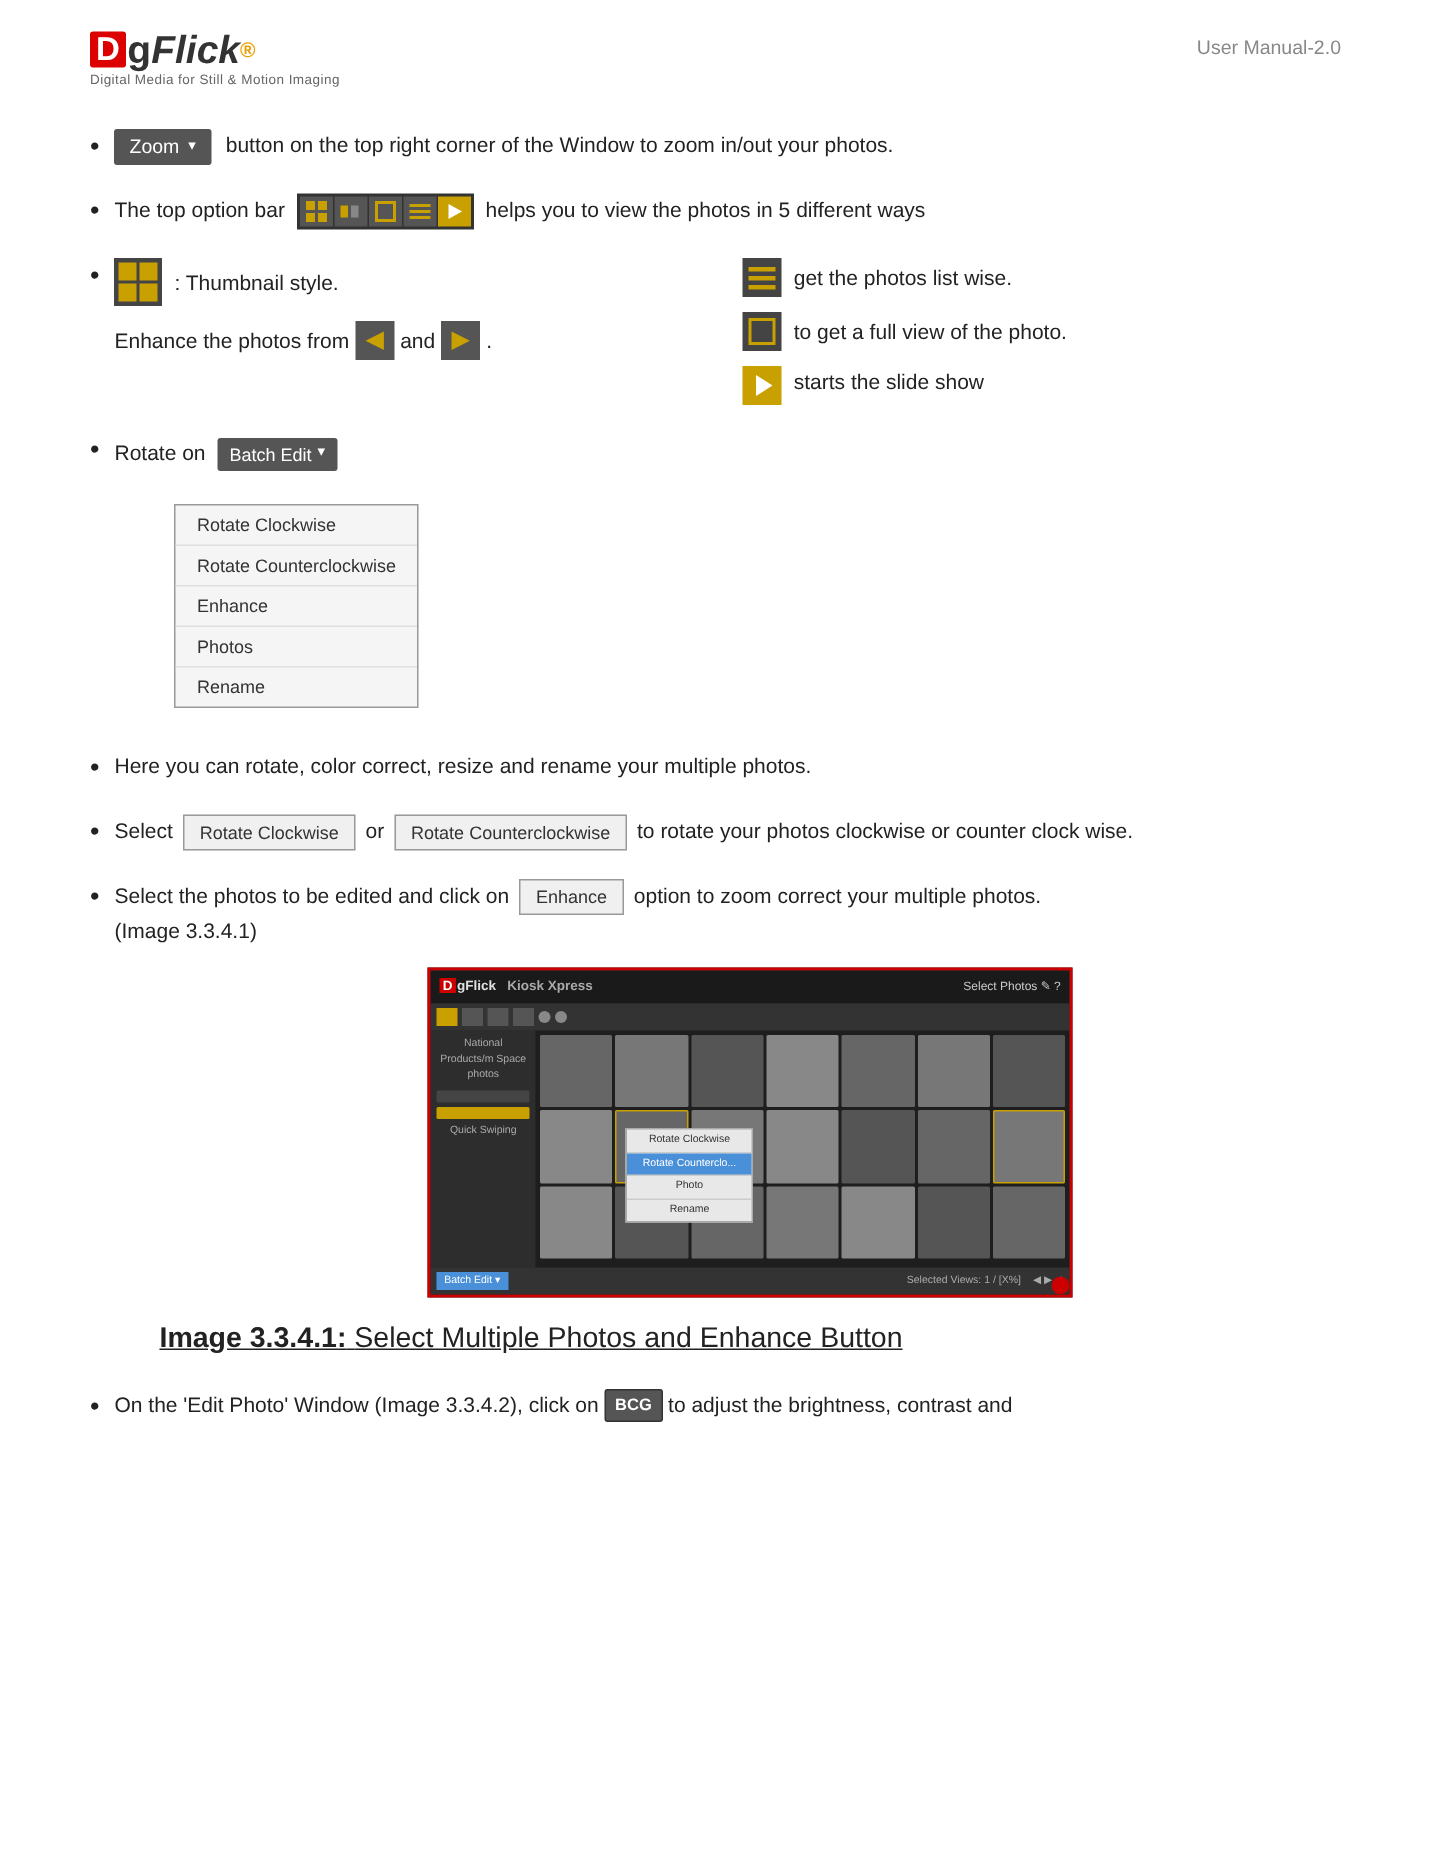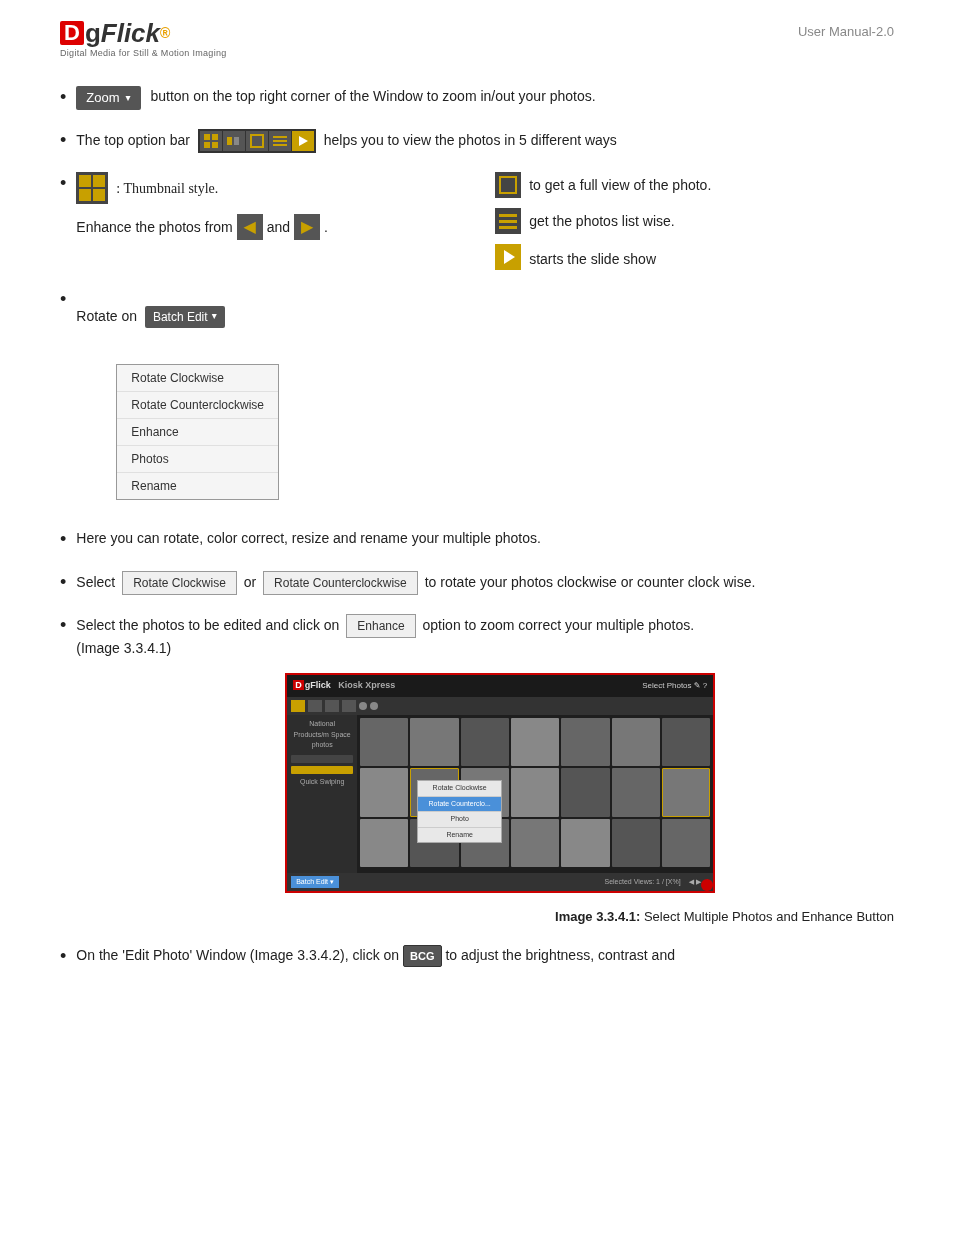--- a/index.html
+++ b/index.html
@@ -100,21 +100,21 @@
 
     
     .batch-btn {
       display: inline-flex;
       align-items: flex-start;
       background: #555;
       color: #fff;
       padding: 2px 8px;
       font-size: 12px;
       border-radius: 2px;
-      margin: 18px 4px;
+      margin: 4px 4px;
       vertical-align: middle;
     }
     .batch-btn .arrow {
       margin-left: 4px;
       font-size: 10px;
     }
 
     
     .dropdown-menu {
       border: 1px solid #999;
@@ -190,24 +190,25 @@
       width: 430px;
       height: 220px;
       background: #2a2a2a;
       display: inline-block;
       position: relative;
       border: 2px solid #c00;
       overflow: hidden;
     }
 
     .screenshot-caption {
-      text-align: right;
-      font-size: 13px;
+      text-align: left;
+      font-size: 19px;
       margin-top: 6px;
       margin-left: 30px;
+      text-decoration: underline;
     }
     .screenshot-caption strong {
       font-weight: bold;
     }
 
     
     .ss-header {
       background: #1a1a1a;
       height: 22px;
       display: flex;
@@ -359,21 +360,21 @@
         </span>
         <span> helps you to view the photos in 5 different ways</span>
       </div>
     </li>
 
     <li style="align-items: flex-start;">
       <div class="li-content">
         <div class="two-col">
           <div class="two-col-left">
 
-            <div style="display:flex; align-items:center; margin-bottom:10px;font-family:Liberation Serif, serif;">
+            <div style="display:flex; align-items:center; margin-bottom:10px;">
               <span style="width:0;height:0;"></span>
               <div style="width:32px; height:32px; background:#444; display:grid; grid-template-columns:1fr 1fr; gap:2px; padding:3px; margin-right:8px; flex-shrink:0;">
                 <span style="background:#c8a000;"></span>
                 <span style="background:#c8a000;"></span>
                 <span style="background:#c8a000;"></span>
                 <span style="background:#c8a000;"></span>
               </div>
               <span>: Thumbnail style.</span>
             </div>
 
@@ -382,36 +383,36 @@
               <span>Enhance the photos from </span>
               <span style="display:inline-flex; align-items:center; justify-content:center; width:26px; height:26px; background:#555; margin:0 4px; color:#c8a000; font-size:16px;">◀</span>
               <span> and </span>
               <span style="display:inline-flex; align-items:center; justify-content:center; width:26px; height:26px; background:#555; margin:0 4px; color:#c8a000; font-size:16px;">▶</span>
               <span>.</span>
             </div>
           </div>
           <div class="two-col-right">
 
             <div style="display:flex; align-items:center; margin-bottom:10px;">
-              <div style="width:26px; height:26px; background:#444; display:flex; align-items:center; justify-content:center; margin-right:8px; flex-shrink:0;">
-                <div style="width:18px; height:18px; border: 2px solid #c8a000;"></div>
-              </div>
-              <span>to get a full view of the photo.</span>
-            </div>
-
-            <div style="display:flex; align-items:center; margin-bottom:10px;">
               <div style="width:26px; height:26px; background:#444; display:flex; flex-direction:column; justify-content:center; gap:3px; padding:3px 4px; margin-right:8px; flex-shrink:0;">
                 <span style="background:#c8a000; height:3px; display:block;"></span>
                 <span style="background:#c8a000; height:3px; display:block;"></span>
                 <span style="background:#c8a000; height:3px; display:block;"></span>
               </div>
               <span>get the photos list wise.</span>
             </div>
 
-            <div style="display:flex; align-items:flex-end;">
+            <div style="display:flex; align-items:center; margin-bottom:10px;">
+              <div style="width:26px; height:26px; background:#444; display:flex; align-items:center; justify-content:center; margin-right:8px; flex-shrink:0;">
+                <div style="width:18px; height:18px; border: 2px solid #c8a000;"></div>
+              </div>
+              <span>to get a full view of the photo.</span>
+            </div>
+
+            <div style="display:flex; align-items:flex-start;">
               <div style="width:26px; height:26px; background:#c8a000; display:flex; align-items:center; justify-content:center; margin-right:8px; flex-shrink:0;">
                 <div style="width:0; height:0; border-top:7px solid transparent; border-bottom:7px solid transparent; border-left:11px solid #fff; margin-left:2px;"></div>
               </div>
               <span>starts the slide show</span>
             </div>
           </div>
         </div>
       </div>
     </li>
 

